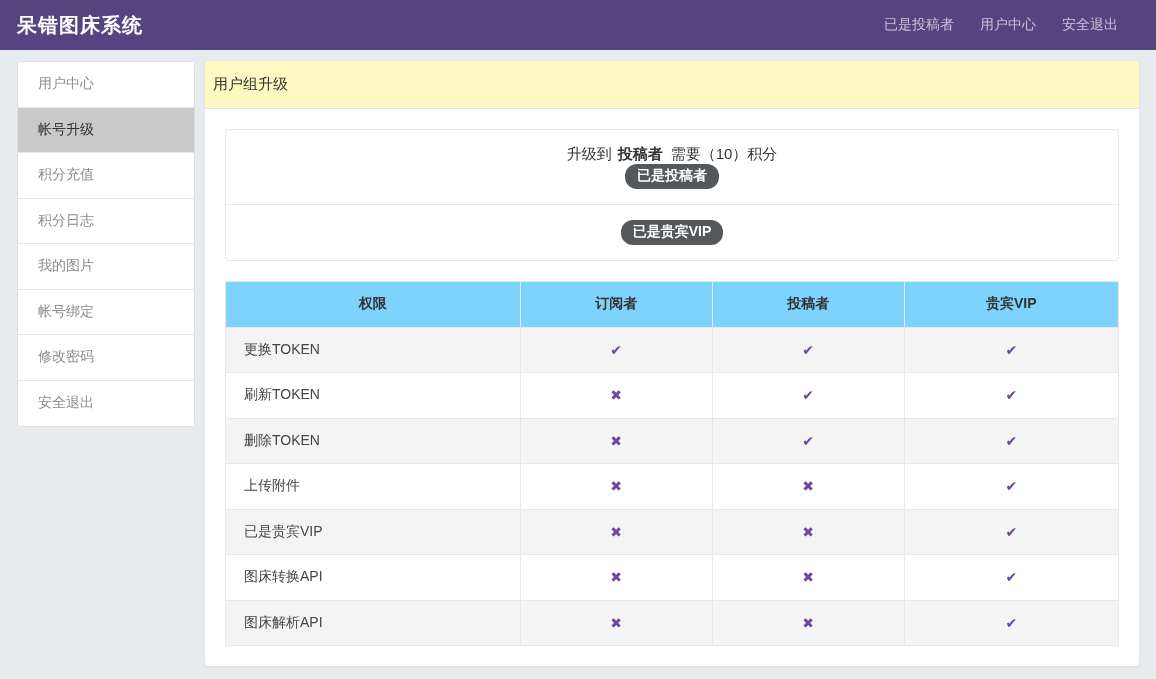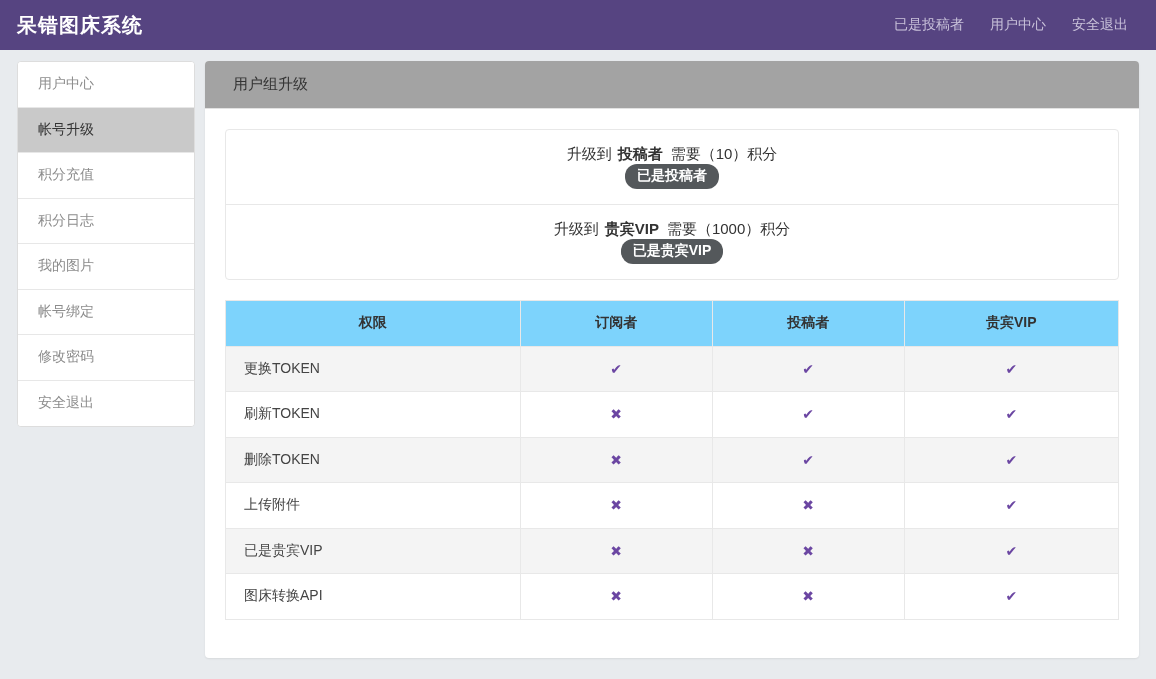--- a/index.html
+++ b/index.html
@@ -10,21 +10,21 @@
     color: #333;
     overflow: hidden;
   }
   
   .app-header {
     height: 50px;
     background: #564481;
     display: flex;
     align-items: center;
     justify-content: space-between;
-    padding: 0 28px 0 17px;
+    padding: 0 38px 0 17px;
   }
   .app-title {
     color: #ffffff;
     font-size: 20px;
     font-weight: bold;
     letter-spacing: 1px;
   }
   .header-nav { display: flex; gap: 26px; }
   .header-nav a {
     color: #c9c2da;
@@ -66,24 +66,24 @@
   
   .main-panel {
     flex: 1;
     margin-left: 10px;
     background: #ffffff;
     border-radius: 4px;
     box-shadow: 0 1px 2px rgba(0,0,0,0.08);
     min-height: 597px;
   }
   .panel-header {
-    background: #a3a3a3;
+    background: #fef9c3;
     border-bottom: 1px solid #e2e2e2;
     border-radius: 4px 4px 0 0;
-    padding: 14px 28px;
+    padding: 14px 8px;
     font-size: 15px;
     color: #333;
   }
   .panel-body { padding: 20px; }
   
   .upgrade-box {
     border: 1px solid #e8e8e8;
     border-radius: 4px;
   }
   .upgrade-row {
@@ -176,21 +176,20 @@
 
   <main class="main-panel">
     <div class="panel-header">用户组升级</div>
     <div class="panel-body">
       <div class="upgrade-box">
           <div class="upgrade-row">
             <span class="upgrade-text"><span>升级到</span><span class="grp">投稿者</span><span class="req">需要（10）积分</span></span>
             <span class="badge">已是投稿者</span>
           </div>
           <div class="upgrade-row">
-            <span class="upgrade-text"><span>升级到</span><span class="grp">贵宾VIP</span><span class="req">需要（1000）积分</span></span>
             <span class="badge">已是贵宾VIP</span>
           </div>
         </div>
       <table class="perm-table">
         <colgroup>
           <col class="c1">
             <col class="c2">
             <col class="c3">
             <col class="c4">
         </colgroup>
@@ -232,17 +231,23 @@
               <td><span class="mark">✖</span></td>
               <td><span class="mark">✖</span></td>
               <td><span class="mark">✔</span></td>
             </tr>
             <tr>
               <td class="perm-name">图床转换API</td>
               <td><span class="mark">✖</span></td>
               <td><span class="mark">✖</span></td>
               <td><span class="mark">✔</span></td>
             </tr>
+            <tr>
+              <td class="perm-name">图床解析API</td>
+              <td><span class="mark">✖</span></td>
+              <td><span class="mark">✖</span></td>
+              <td><span class="mark">✔</span></td>
+            </tr>
           </tbody>
       </table>
     </div>
   </main>
 </div>
 
 </body></html>

